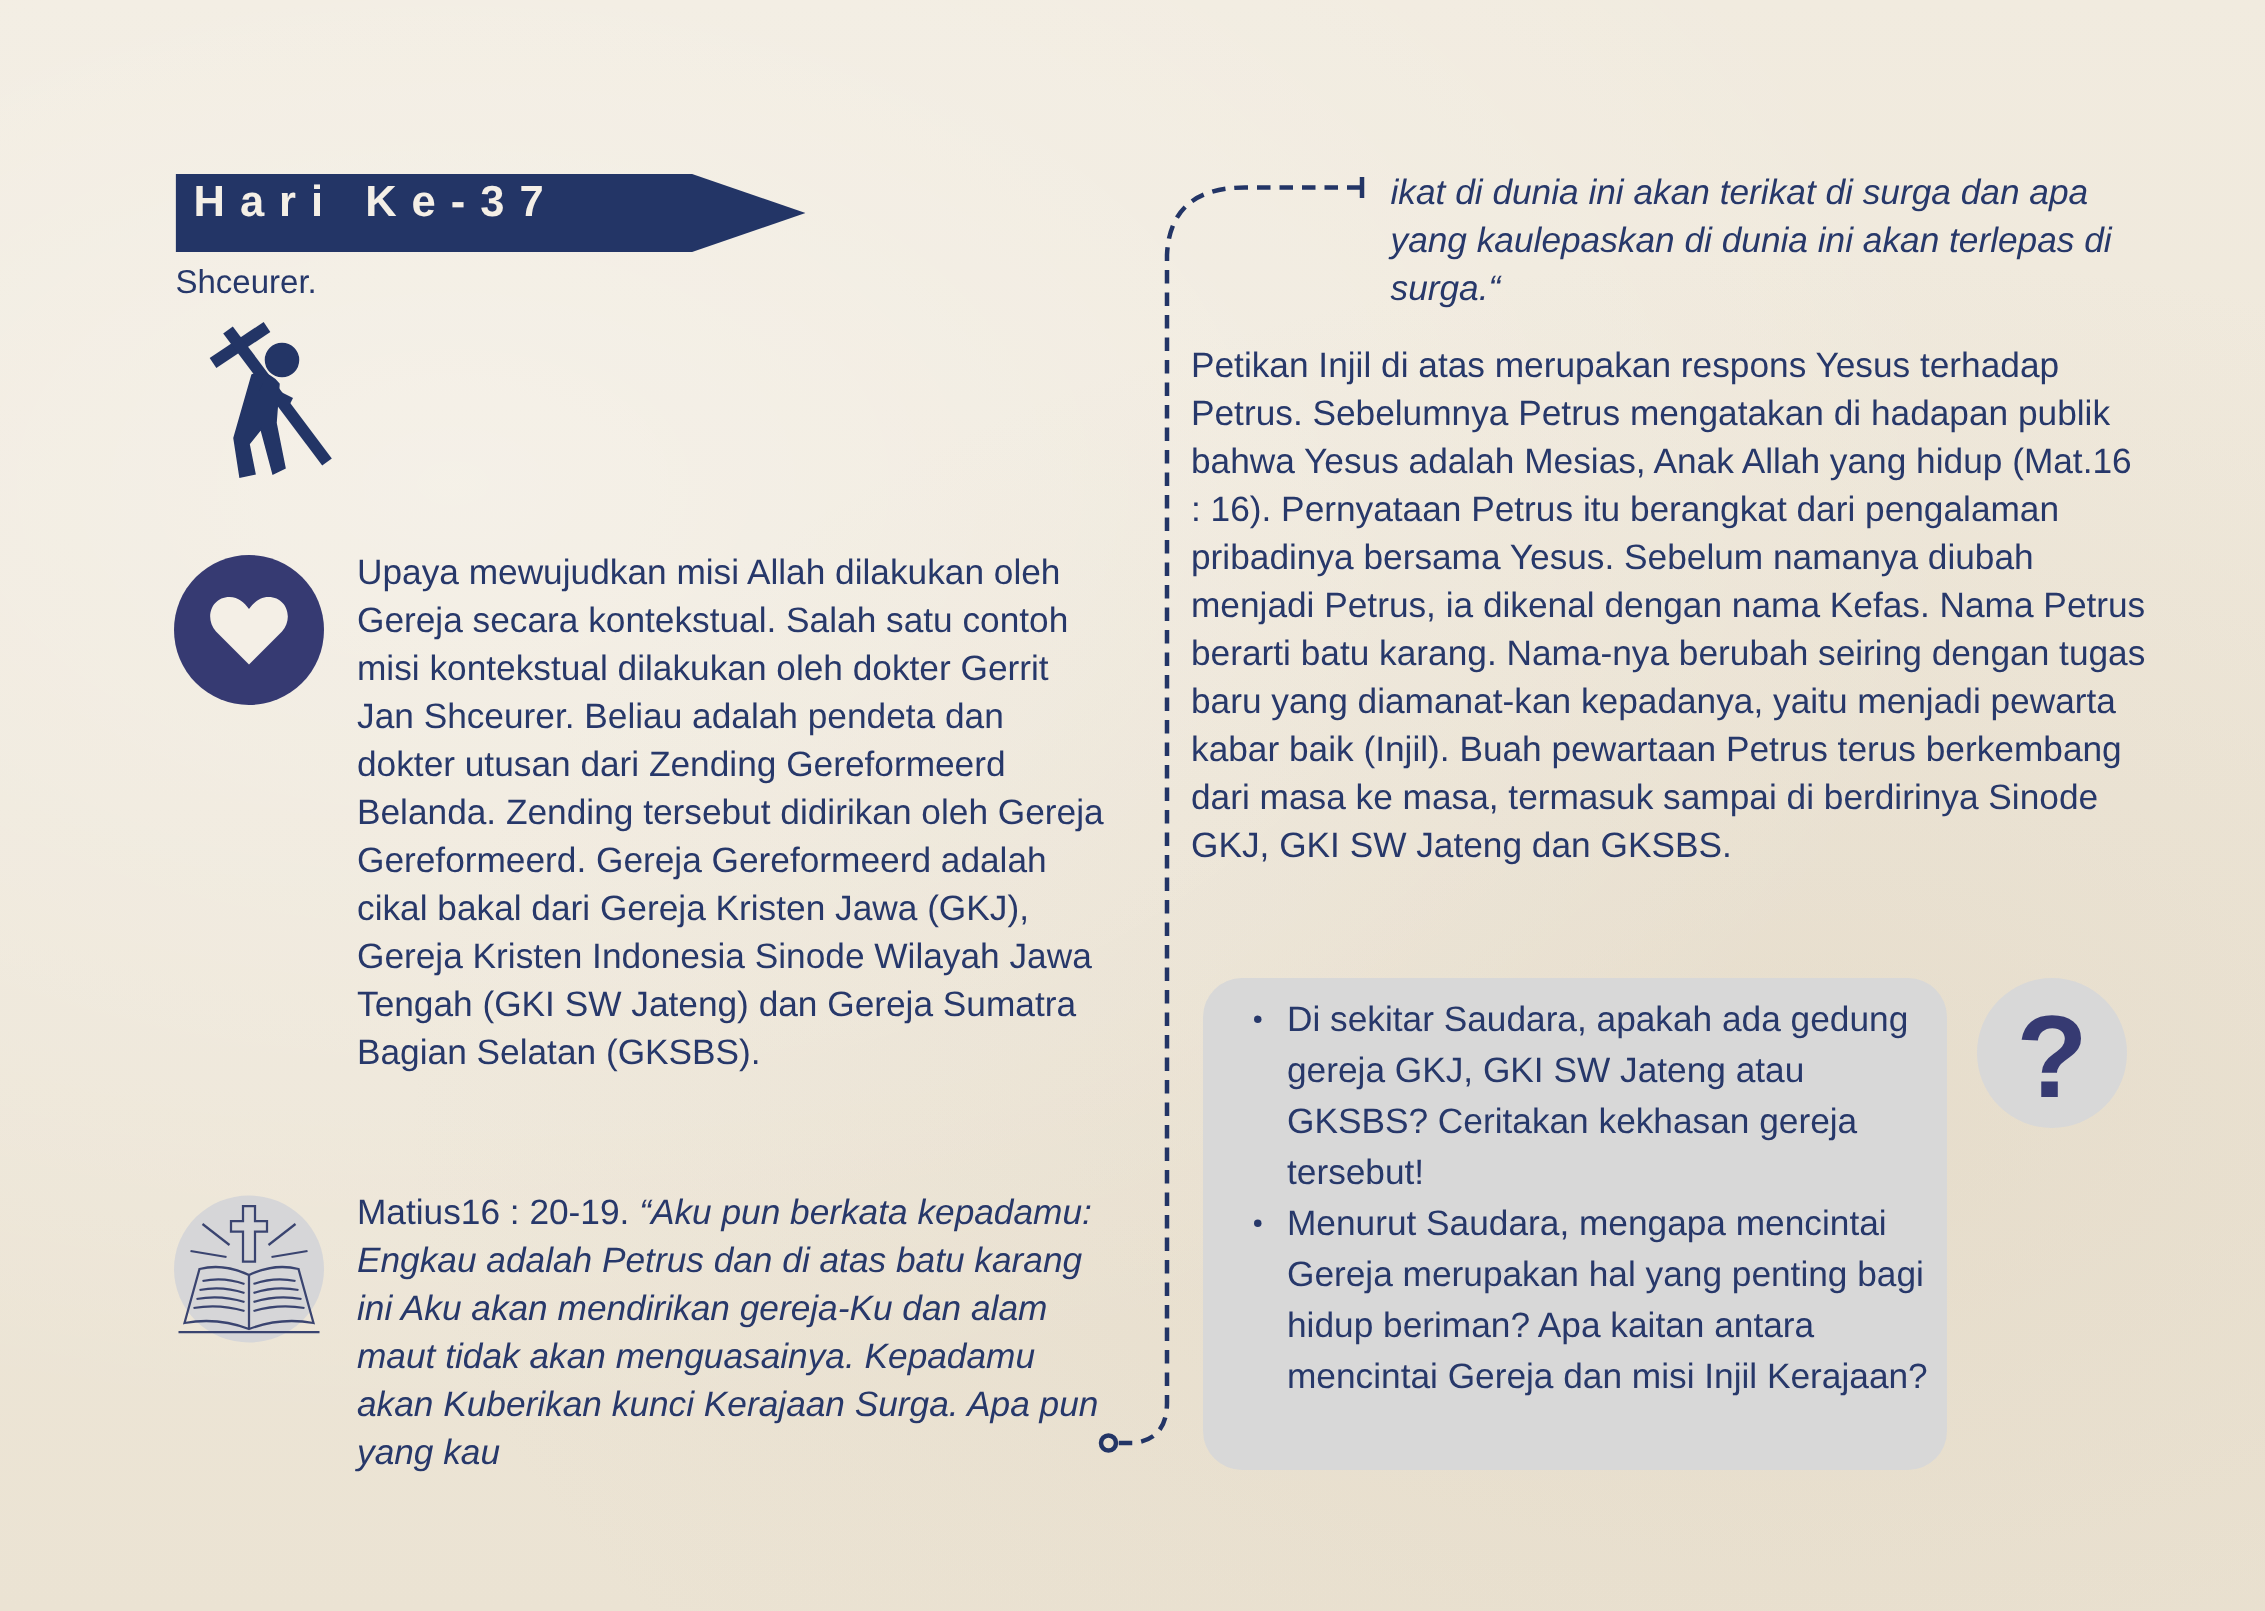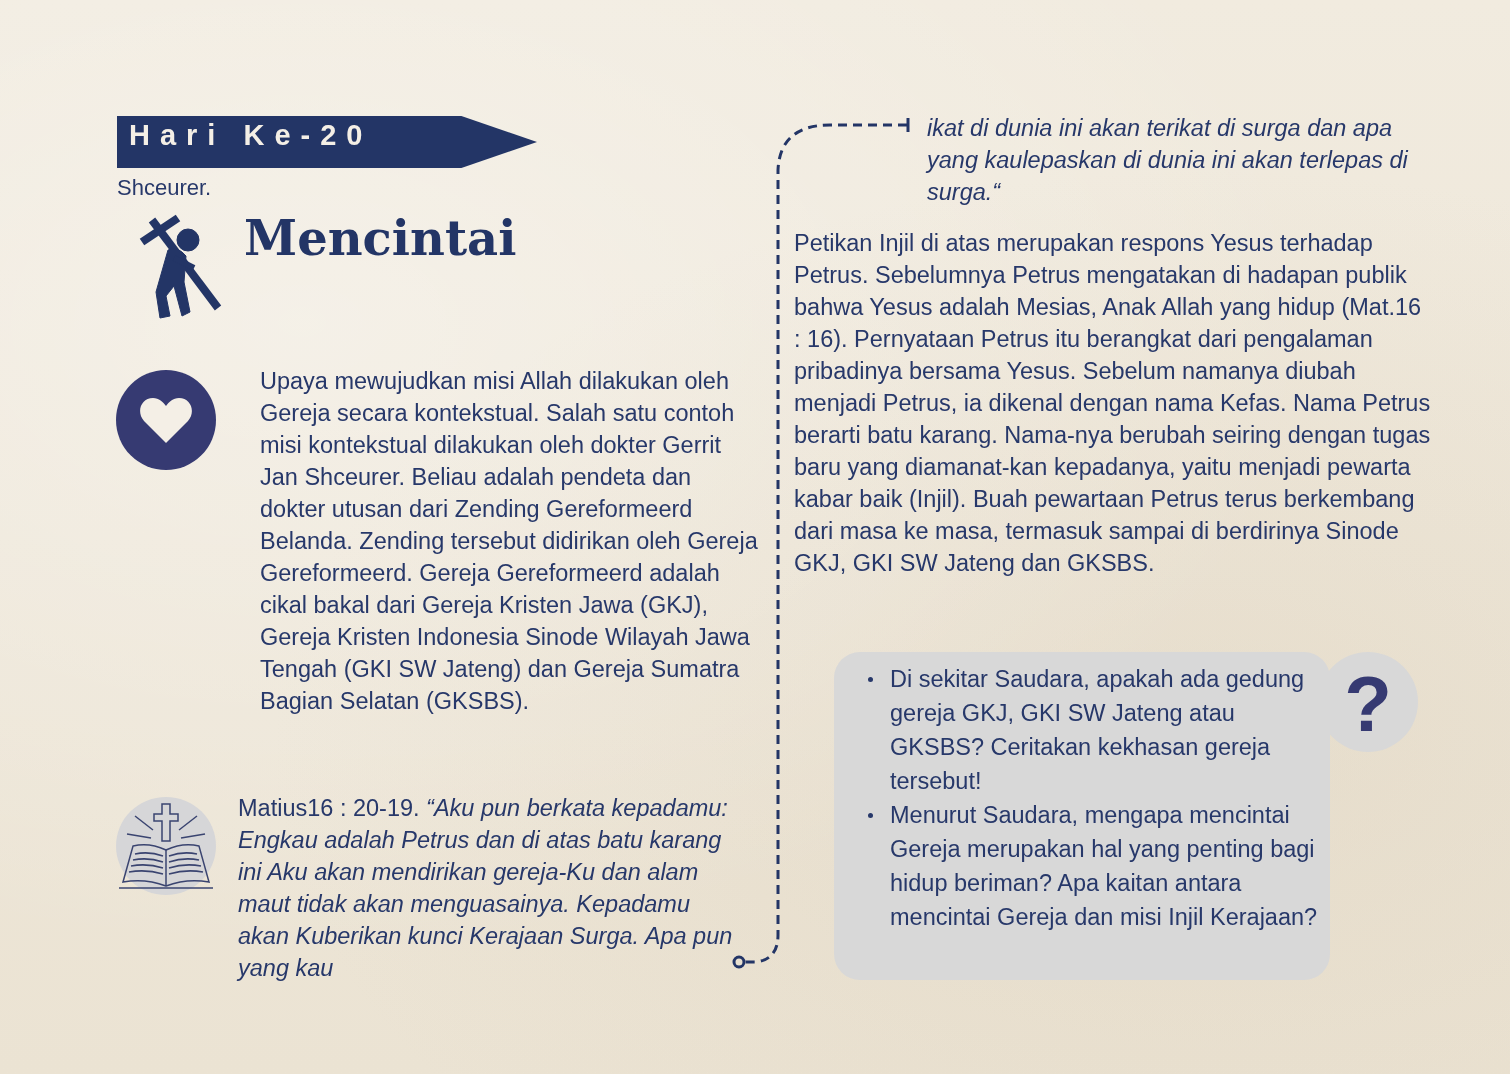--- a/index.html
+++ b/index.html
@@ -28,62 +28,61 @@
     font-family: "DejaVu Serif", serif; font-weight:bold; font-size:48px; line-height:60px;
     color:#233566;
   }
   .title div { white-space:nowrap; }
   .figure-icon { position:absolute; left:138px; top:212px; width:86px; height:112px; }
   .heart-circle {
     position:absolute; left:116px; top:370px; width:100px; height:100px; border-radius:50%;
     background:#363a72; display:flex; align-items:center; justify-content:center;
   }
   .body-text { font-size:23.5px; line-height:32px; color:#27386a; }
-  .para-left { position:absolute; left:238px; top:365px; width:500px;margin-left:22px; }
+  .para-left { position:absolute; left:238px; top:365px; width:500px; }
   .bible-icon { position:absolute; left:115px; top:796px; width:102px; height:100px; }
   .verse { position:absolute; left:238px; top:792px; width:500px; }
   .verse em, .verse-cont { font-style:italic; }
   .verse-cont { position:absolute; left:927px; top:112px; width:510px; }
   .para-right { position:absolute; left:794px; top:227px; width:640px; }
   .connector { position:absolute; left:725px; top:110px; width:200px; height:870px; }
   .question-box {
-    position:absolute; left:834px; top:652px; width:496px; height:328px;
+    position:absolute; left:802px; top:652px; width:496px; height:328px;
     background:#d8d8d8; border-radius:26px;
   }
   .question-box ul { margin:0; padding:10px 0 0 56px; list-style:none; }
   .question-box li { position:relative; font-size:23.5px; line-height:34px; color:#27386a; }
   .question-box li::before {
     content:""; position:absolute; left:-22px; top:15px; width:5px; height:5px; border-radius:50%; background:#27386a;
   }
   .qmark-circle {
     position:absolute; left:1318px; top:652px; width:100px; height:100px; border-radius:50%;
     background:#d8d8d8; display:flex; align-items:center; justify-content:center;
   }
   .qmark { font-family:"Liberation Sans", sans-serif; font-weight:bold; font-size:78px; color:#363a72; line-height:1; margin-top:4px; }
 </style>
 </head>
 <body>
 
 <div class="banner">
-  <span class="banner-text">Hari Ke-20</span>
+  <span class="banner-text">Hari Ke-37</span>
 </div>
 <div class="category">Shceurer.</div>
 
 <svg class="figure-icon" viewBox="0 0 86 112">
   <g fill="#233566" stroke="#233566">
     <line x1="4" y1="30" x2="40" y2="6" stroke-width="8"></line>
     <line x1="14" y1="8" x2="80" y2="96" stroke-width="8"></line>
     <circle cx="50" cy="28" r="11"></circle>
     <path d="M30 38 Q40 34 48 44 L46 70 L52 100 L44 104 L36 74 L28 84 L32 104 L22 106 L18 80 Z" stroke-width="1"></path>
     <line x1="36" y1="46" x2="56" y2="56" stroke-width="6"></line>
   </g>
 </svg>
 
 <div class="title">
-  <div>Mencintai</div>
 </div>
 
 <div class="heart-circle">
   <svg width="56" height="50" viewBox="0 0 56 50">
     <path d="M28 48 L6 26 C-2 17 3 3 15 3 C21 3 25 7 28 11 C31 7 35 3 41 3 C53 3 58 17 50 26 Z" fill="#f4efe6"></path>
   </svg>
 </div>
 
 <div class="body-text para-left">Upaya mewujudkan misi Allah dilakukan oleh Gereja secara kontekstual. Salah satu contoh misi kontekstual dilakukan oleh dokter Gerrit Jan Shceurer. Beliau adalah pendeta dan dokter utusan dari Zending Gereformeerd Belanda. Zending tersebut didirikan oleh Gereja Gereformeerd. Gereja Gereformeerd adalah cikal bakal dari Gereja Kristen Jawa (GKJ), Gereja Kristen Indonesia Sinode Wilayah Jawa Tengah (GKI SW Jateng) dan Gereja Sumatra Bagian Selatan (GKSBS).</div>
 

